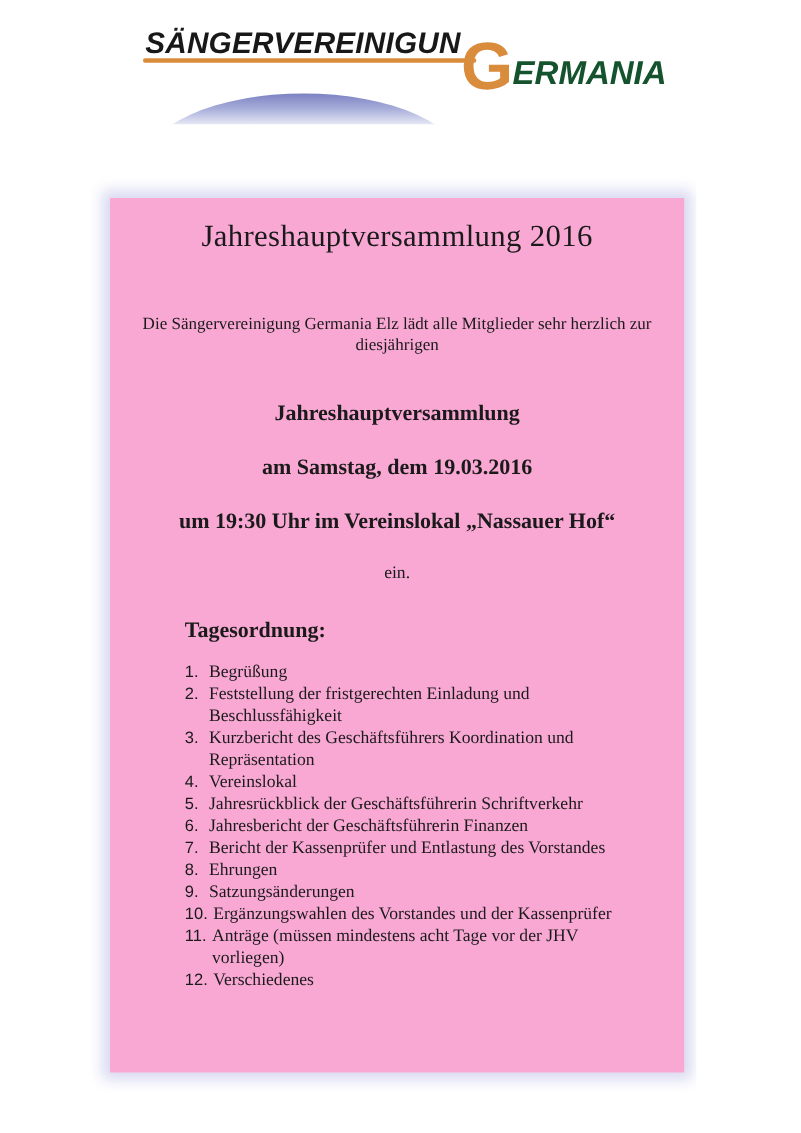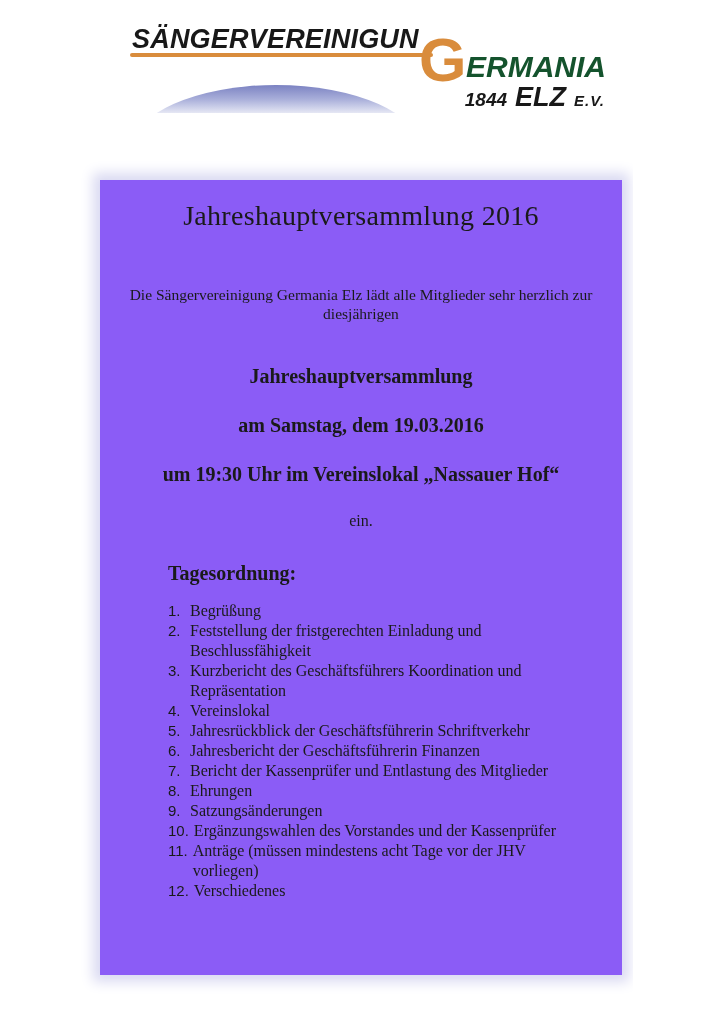--- a/index.html
+++ b/index.html
@@ -49,21 +49,21 @@
   }
   .swoosh {
     position:absolute; left:0; top:1px; width:290px; height:130px;
     border-radius:50%;
     background:linear-gradient(to bottom, #7b82c2 0%, #a9afda 11%, #ffffff 26%);
   }
 
   
   .panel {
     position:absolute; left:100px; top:180px; width:522px; height:795px;
-    background:#8b5cf6;
+    background:#f9a8d4;
     box-shadow:0 0 12px 7px #dadaf2;
     text-align:center;
   }
   .title   { margin:20px 0 0; font-size:28px; font-weight:normal; letter-spacing:0.3px; }
   .intro   { margin:53px auto 0; width:522px; font-size:15.5px; line-height:19px; }
   .bold-line { font-size:20px; font-weight:bold; }
   .bl-1 { margin:42px 0 0; }
   .bl-2 { margin:26px 0 0; }
   .bl-3 { margin:26px 0 0; }
   .ein  { margin:26px 0 12px; font-size:16px; }
@@ -85,25 +85,20 @@
 </head>
 <body>
 
 <div class="page">
 
   <header class="logo">
     <div class="logo-line1">SÄNGERVEREINIGUN</div>
     <div class="logo-underline"></div>
     <div class="logo-bigG">G</div>
     <div class="logo-line2">ERMANIA</div>
-    <div class="logo-sub">
-      <span class="logo-year">1844</span>
-      <span class="logo-city">ELZ</span>
-      <span class="logo-ev">E.V.</span>
-    </div>
   </header>
   <div class="swoosh-clip">
     <div class="swoosh"></div>
   </div>
 
   <main class="panel">
     <h1 class="title">Jahreshauptversammlung 2016</h1>
 
     <p class="intro">Die Sängervereinigung Germania Elz lädt alle Mitglieder sehr herzlich zur diesjährigen</p>
 
@@ -135,21 +130,21 @@
       <li>
         <span class="num">5.</span>
         <span class="txt">Jahresrückblick der Geschäftsführerin Schriftverkehr</span>
       </li>
       <li>
         <span class="num">6.</span>
         <span class="txt">Jahresbericht der Geschäftsführerin Finanzen</span>
       </li>
       <li>
         <span class="num">7.</span>
-        <span class="txt">Bericht der Kassenprüfer und Entlastung des Mitglieder</span>
+        <span class="txt">Bericht der Kassenprüfer und Entlastung des Vorstandes</span>
       </li>
       <li>
         <span class="num">8.</span>
         <span class="txt">Ehrungen</span>
       </li>
       <li>
         <span class="num">9.</span>
         <span class="txt">Satzungsänderungen</span>
       </li>
       <li>

